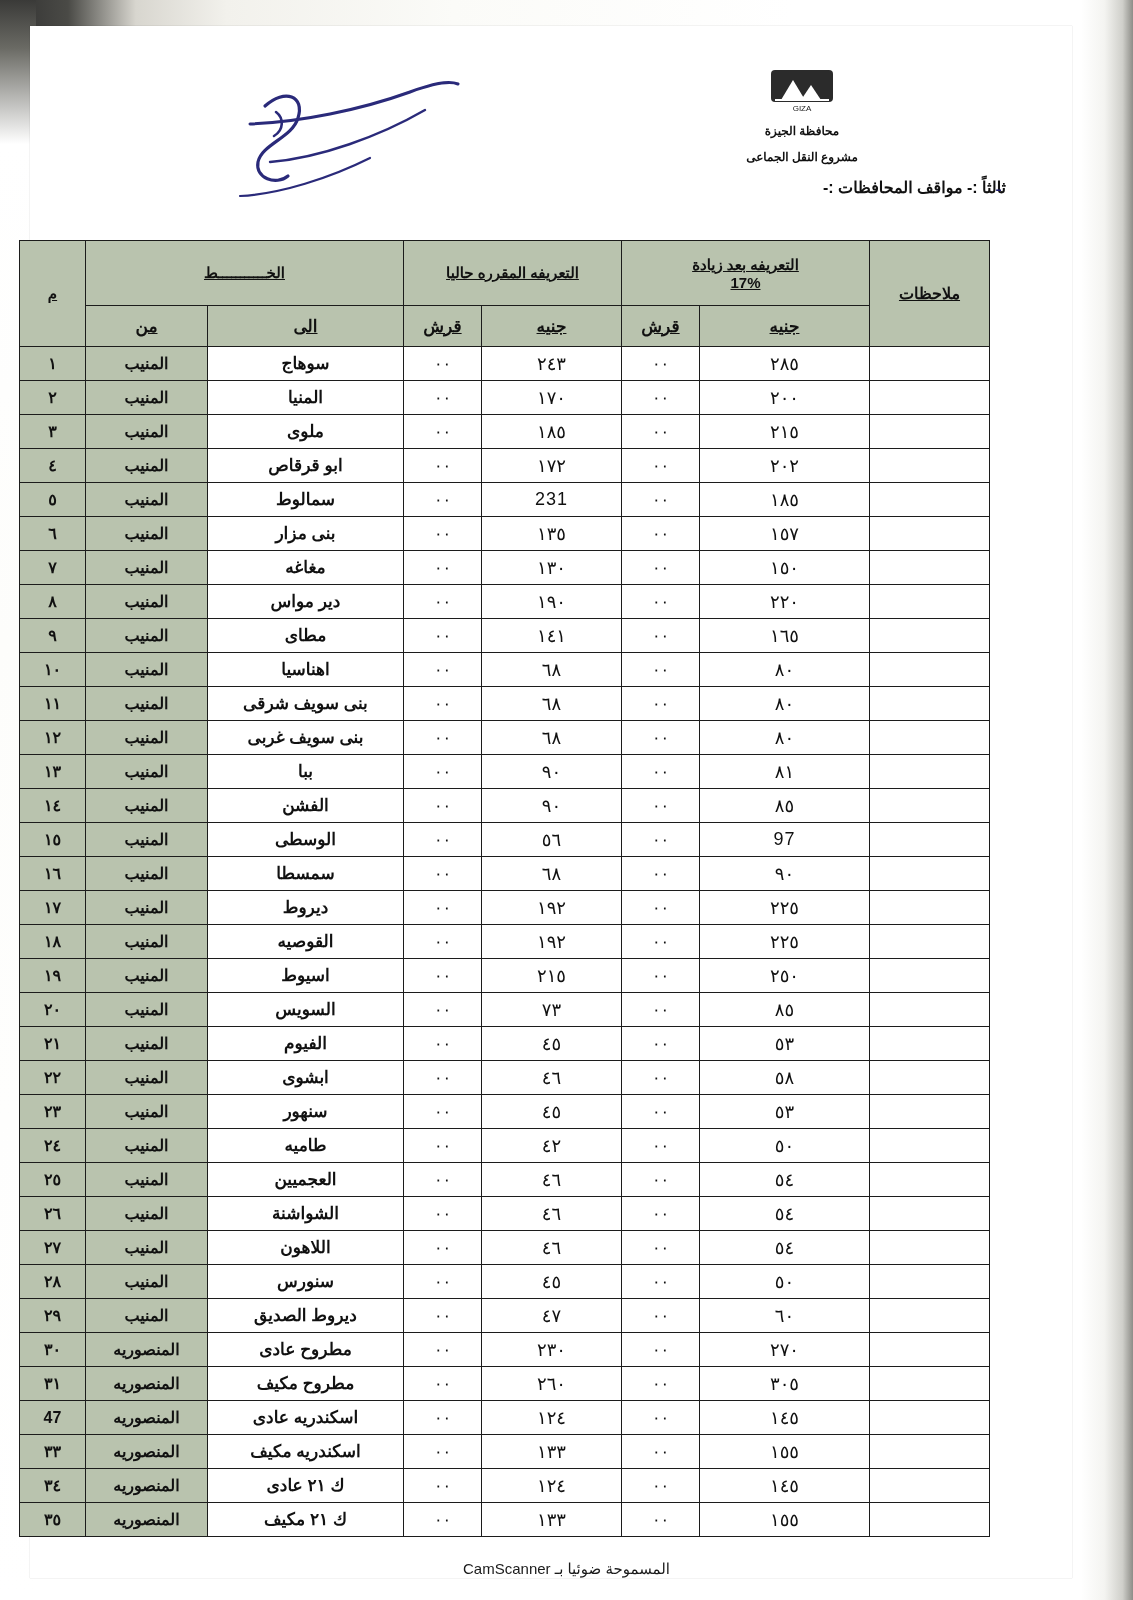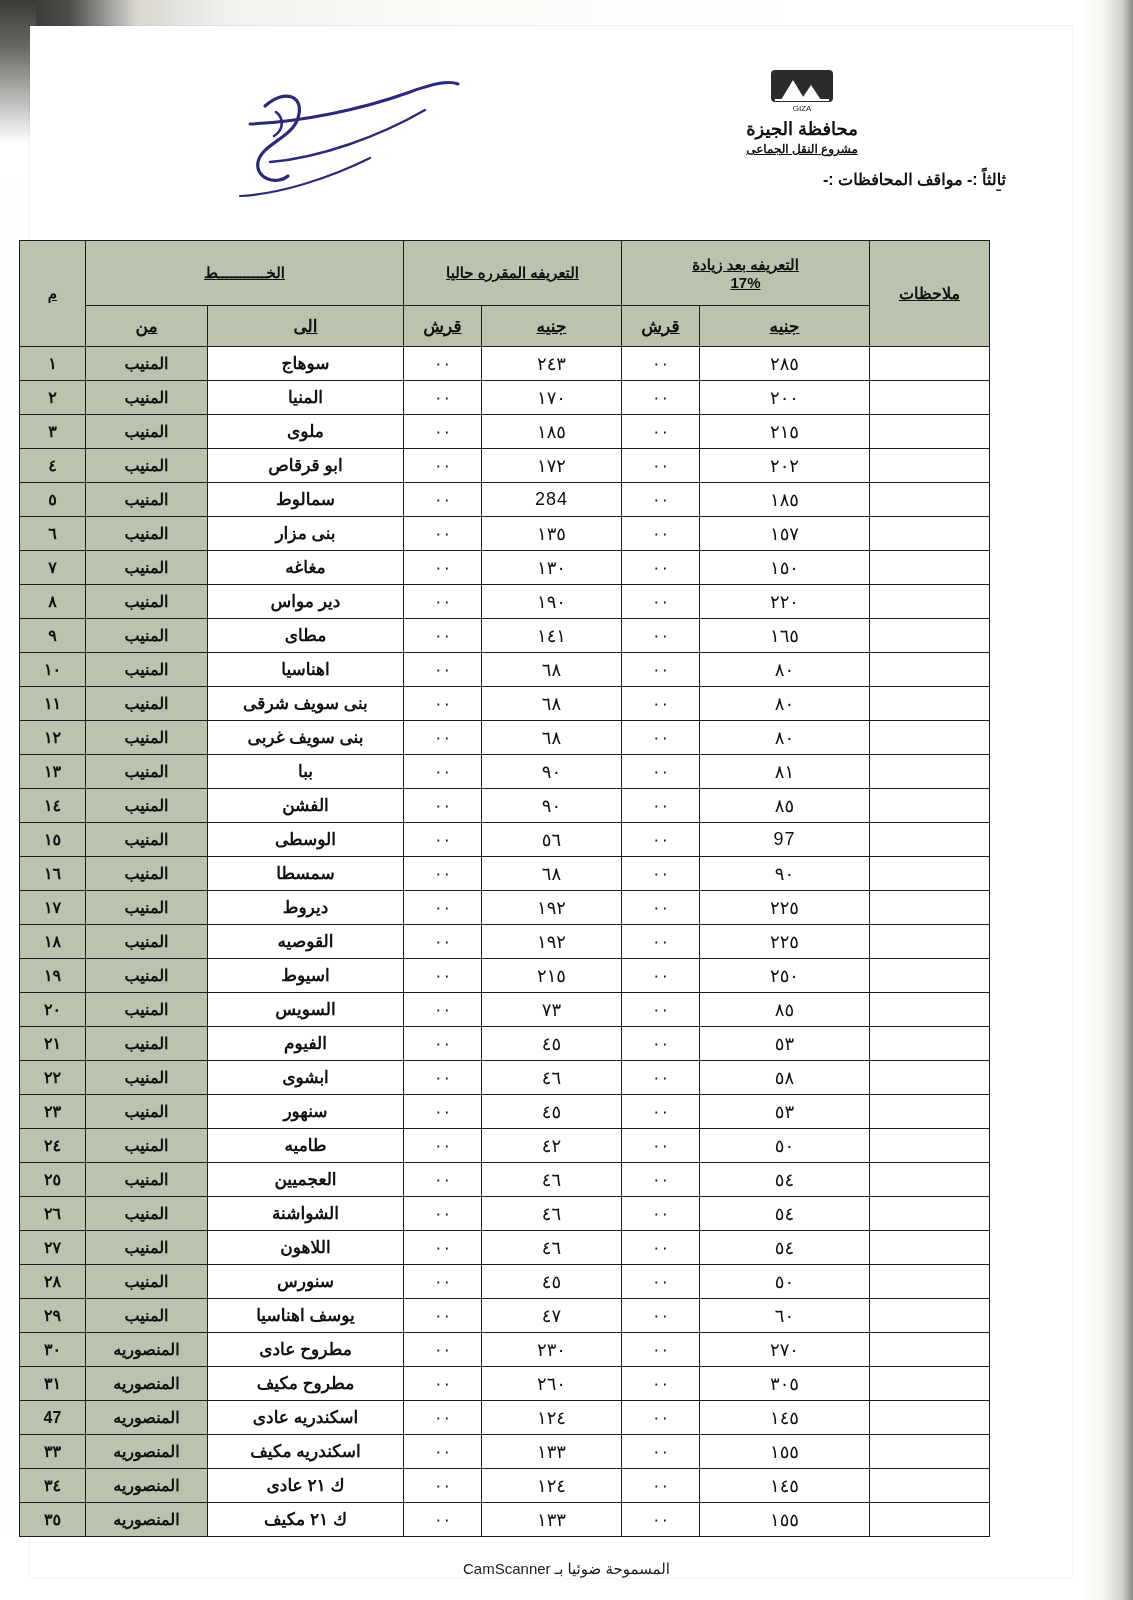--- a/index.html
+++ b/index.html
@@ -53,30 +53,29 @@
     right: 60px;
     width: 420px;
     text-align: center;
     color: #111;
   }
   .logo-wrap {
     display: flex;
     justify-content: center;
   }
   .gov-title {
-    font-size: 18px;
+    font-size: 12px;
     font-weight: bold;
-    margin-top: 0;
+    margin-top: 6px;
     letter-spacing: 0px;
   }
   .gov-sub {
     font-size: 12px;
     font-weight: bold;
-    margin-top: 2px;
-    text-decoration: underline;
+    margin-top: 12px;
   }
   .doc-title {
     font-size: 16px;
     font-weight: bold;
     margin-top: 14px;
     text-align: right;
     padding-right: 6px;
   }
   .dash-mark {
     position: absolute;
@@ -289,21 +288,21 @@
               <td class="cell-pound">١٧٢</td>
               <td class="cell-piaster">٠٠</td>
               <td class="cell-to">ابو قرقاص</td>
               <td class="cell-from">المنيب</td>
               <td class="cell-no">٤</td>
             </tr>
             <tr>
               <td class="cell-notes"></td>
               <td class="cell-pound">١٨٥</td>
               <td class="cell-piaster">٠٠</td>
-              <td class="cell-pound">284</td>
+              <td class="cell-pound">231</td>
               <td class="cell-piaster">٠٠</td>
               <td class="cell-to">سمالوط</td>
               <td class="cell-from">المنيب</td>
               <td class="cell-no">٥</td>
             </tr>
             <tr>
               <td class="cell-notes"></td>
               <td class="cell-pound">١٥٧</td>
               <td class="cell-piaster">٠٠</td>
               <td class="cell-pound">١٣٥</td>
@@ -531,21 +530,21 @@
               <td class="cell-to">سنورس</td>
               <td class="cell-from">المنيب</td>
               <td class="cell-no">٢٨</td>
             </tr>
             <tr>
               <td class="cell-notes"></td>
               <td class="cell-pound">٦٠</td>
               <td class="cell-piaster">٠٠</td>
               <td class="cell-pound">٤٧</td>
               <td class="cell-piaster">٠٠</td>
-              <td class="cell-to">يوسف اهناسيا</td>
+              <td class="cell-to">ديروط الصديق</td>
               <td class="cell-from">المنيب</td>
               <td class="cell-no">٢٩</td>
             </tr>
             <tr>
               <td class="cell-notes"></td>
               <td class="cell-pound">٢٧٠</td>
               <td class="cell-piaster">٠٠</td>
               <td class="cell-pound">٢٣٠</td>
               <td class="cell-piaster">٠٠</td>
               <td class="cell-to">مطروح عادى</td>

